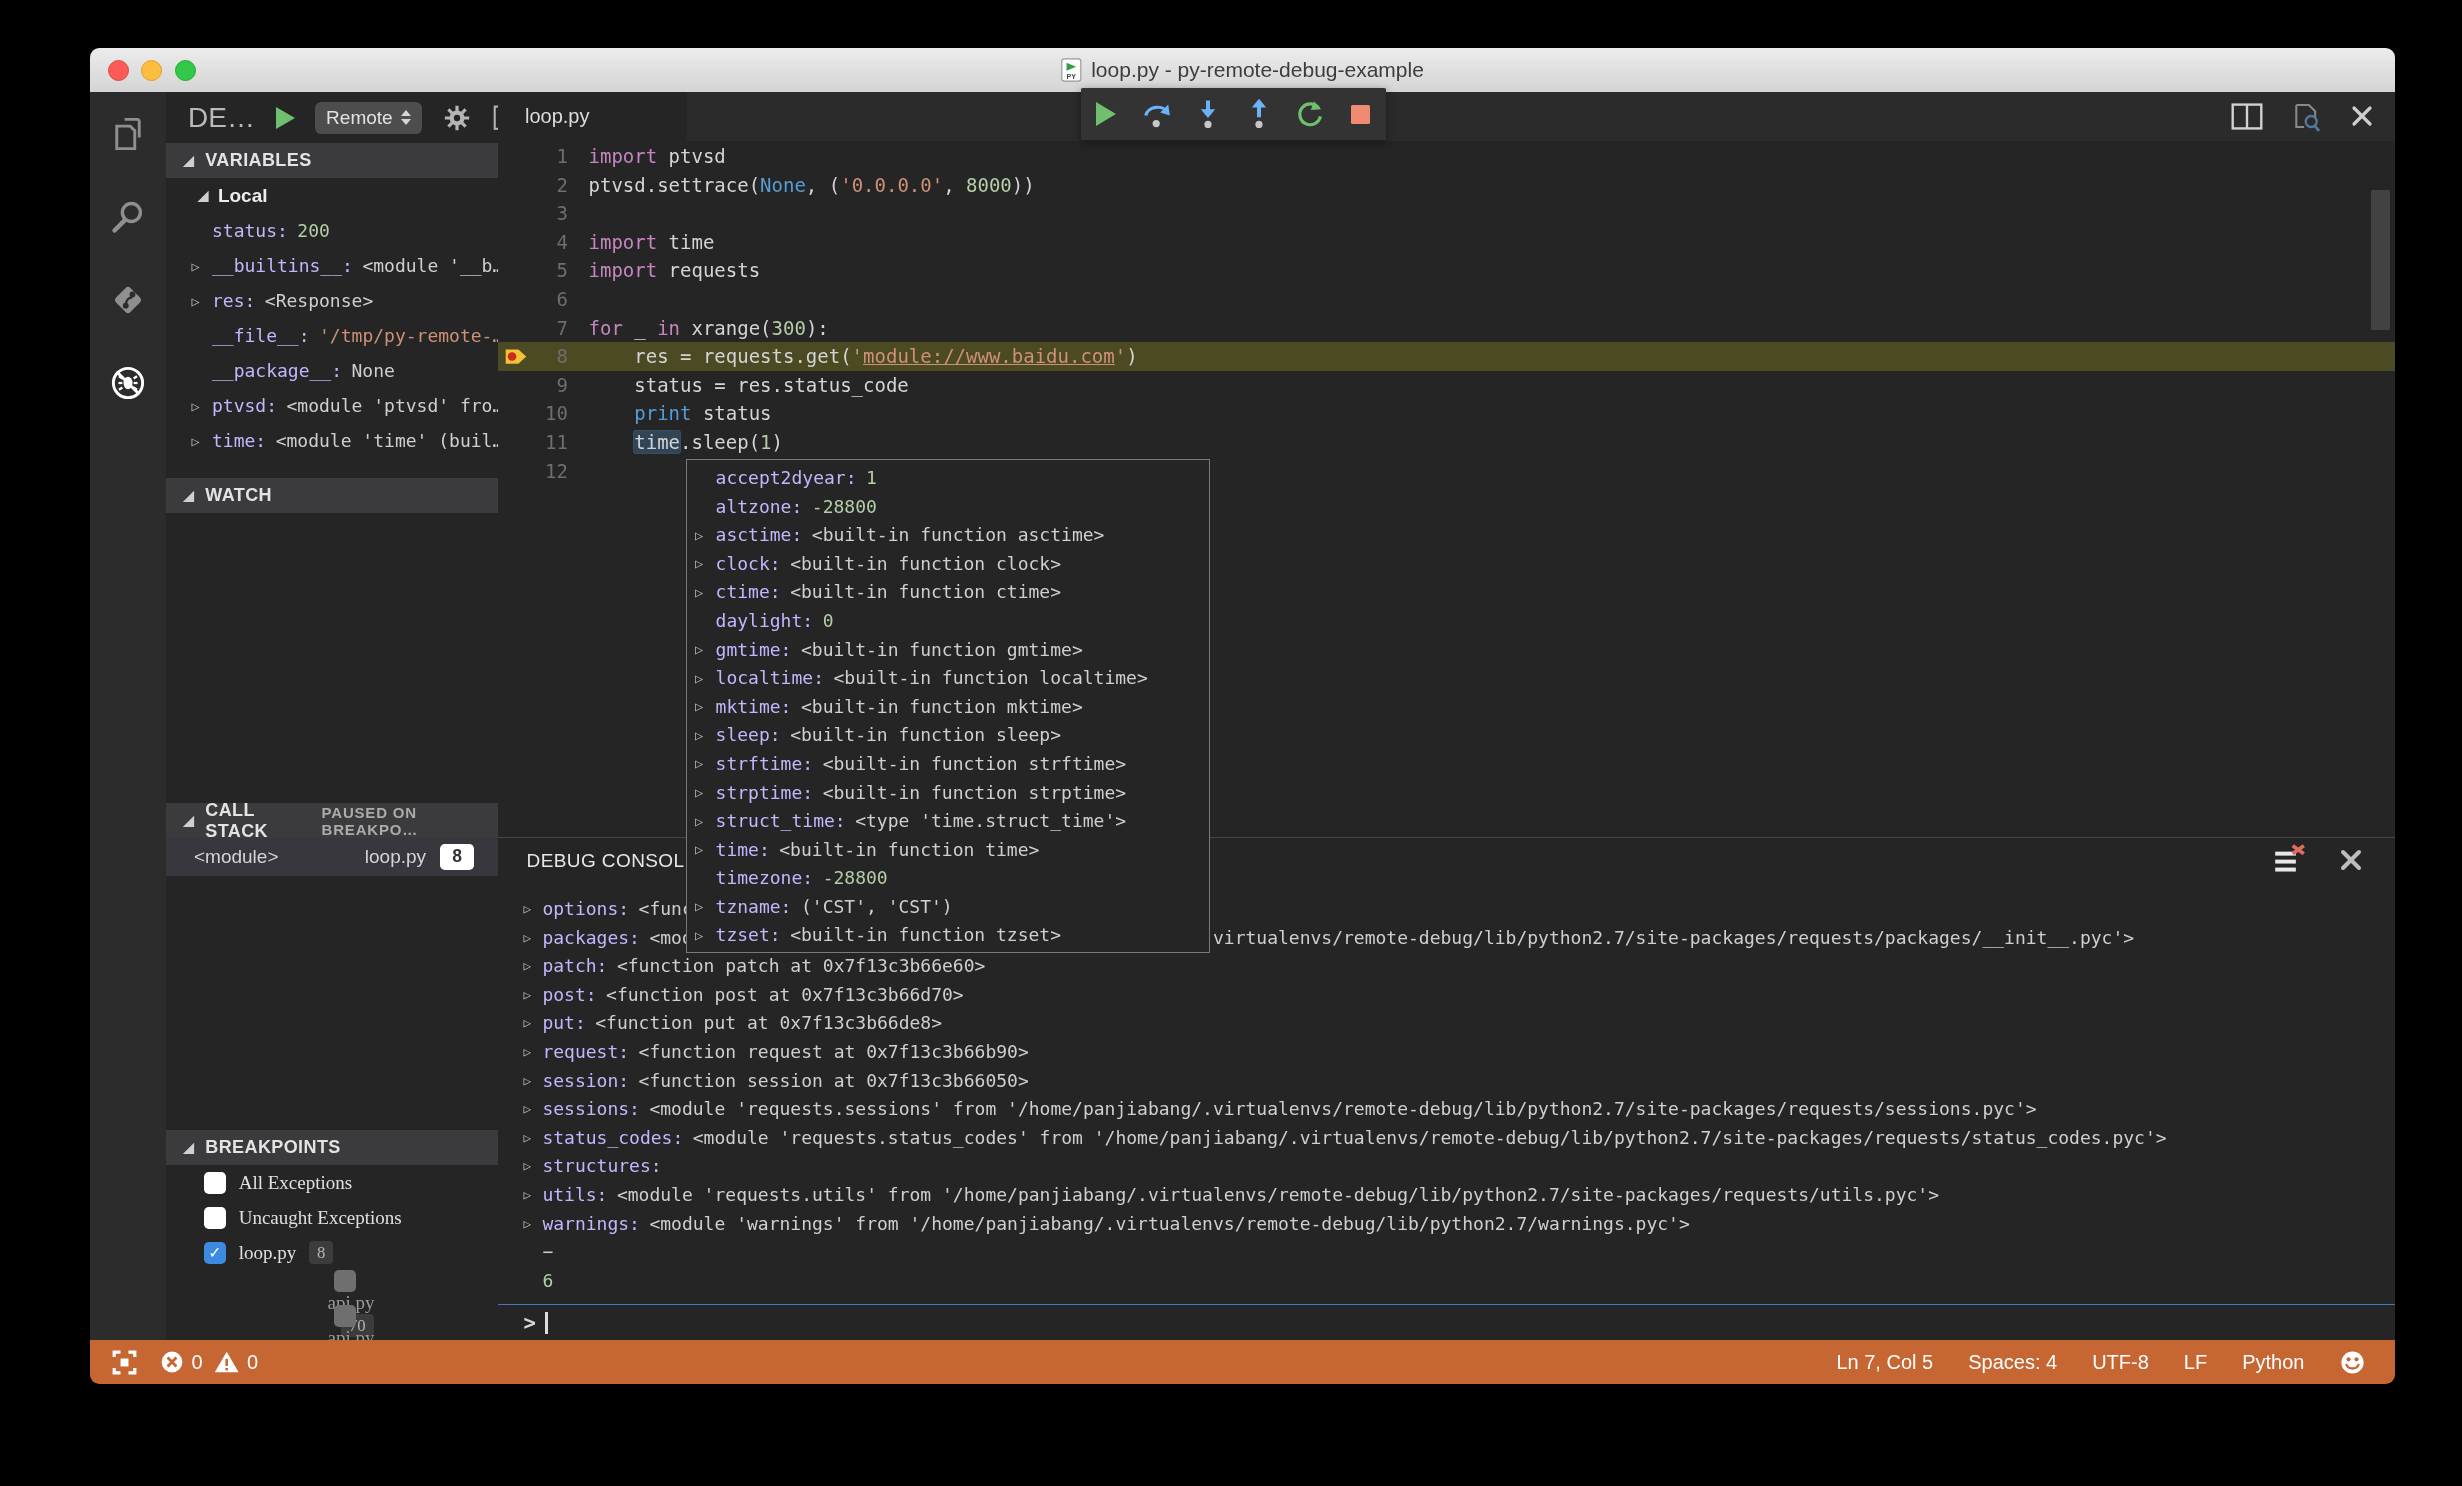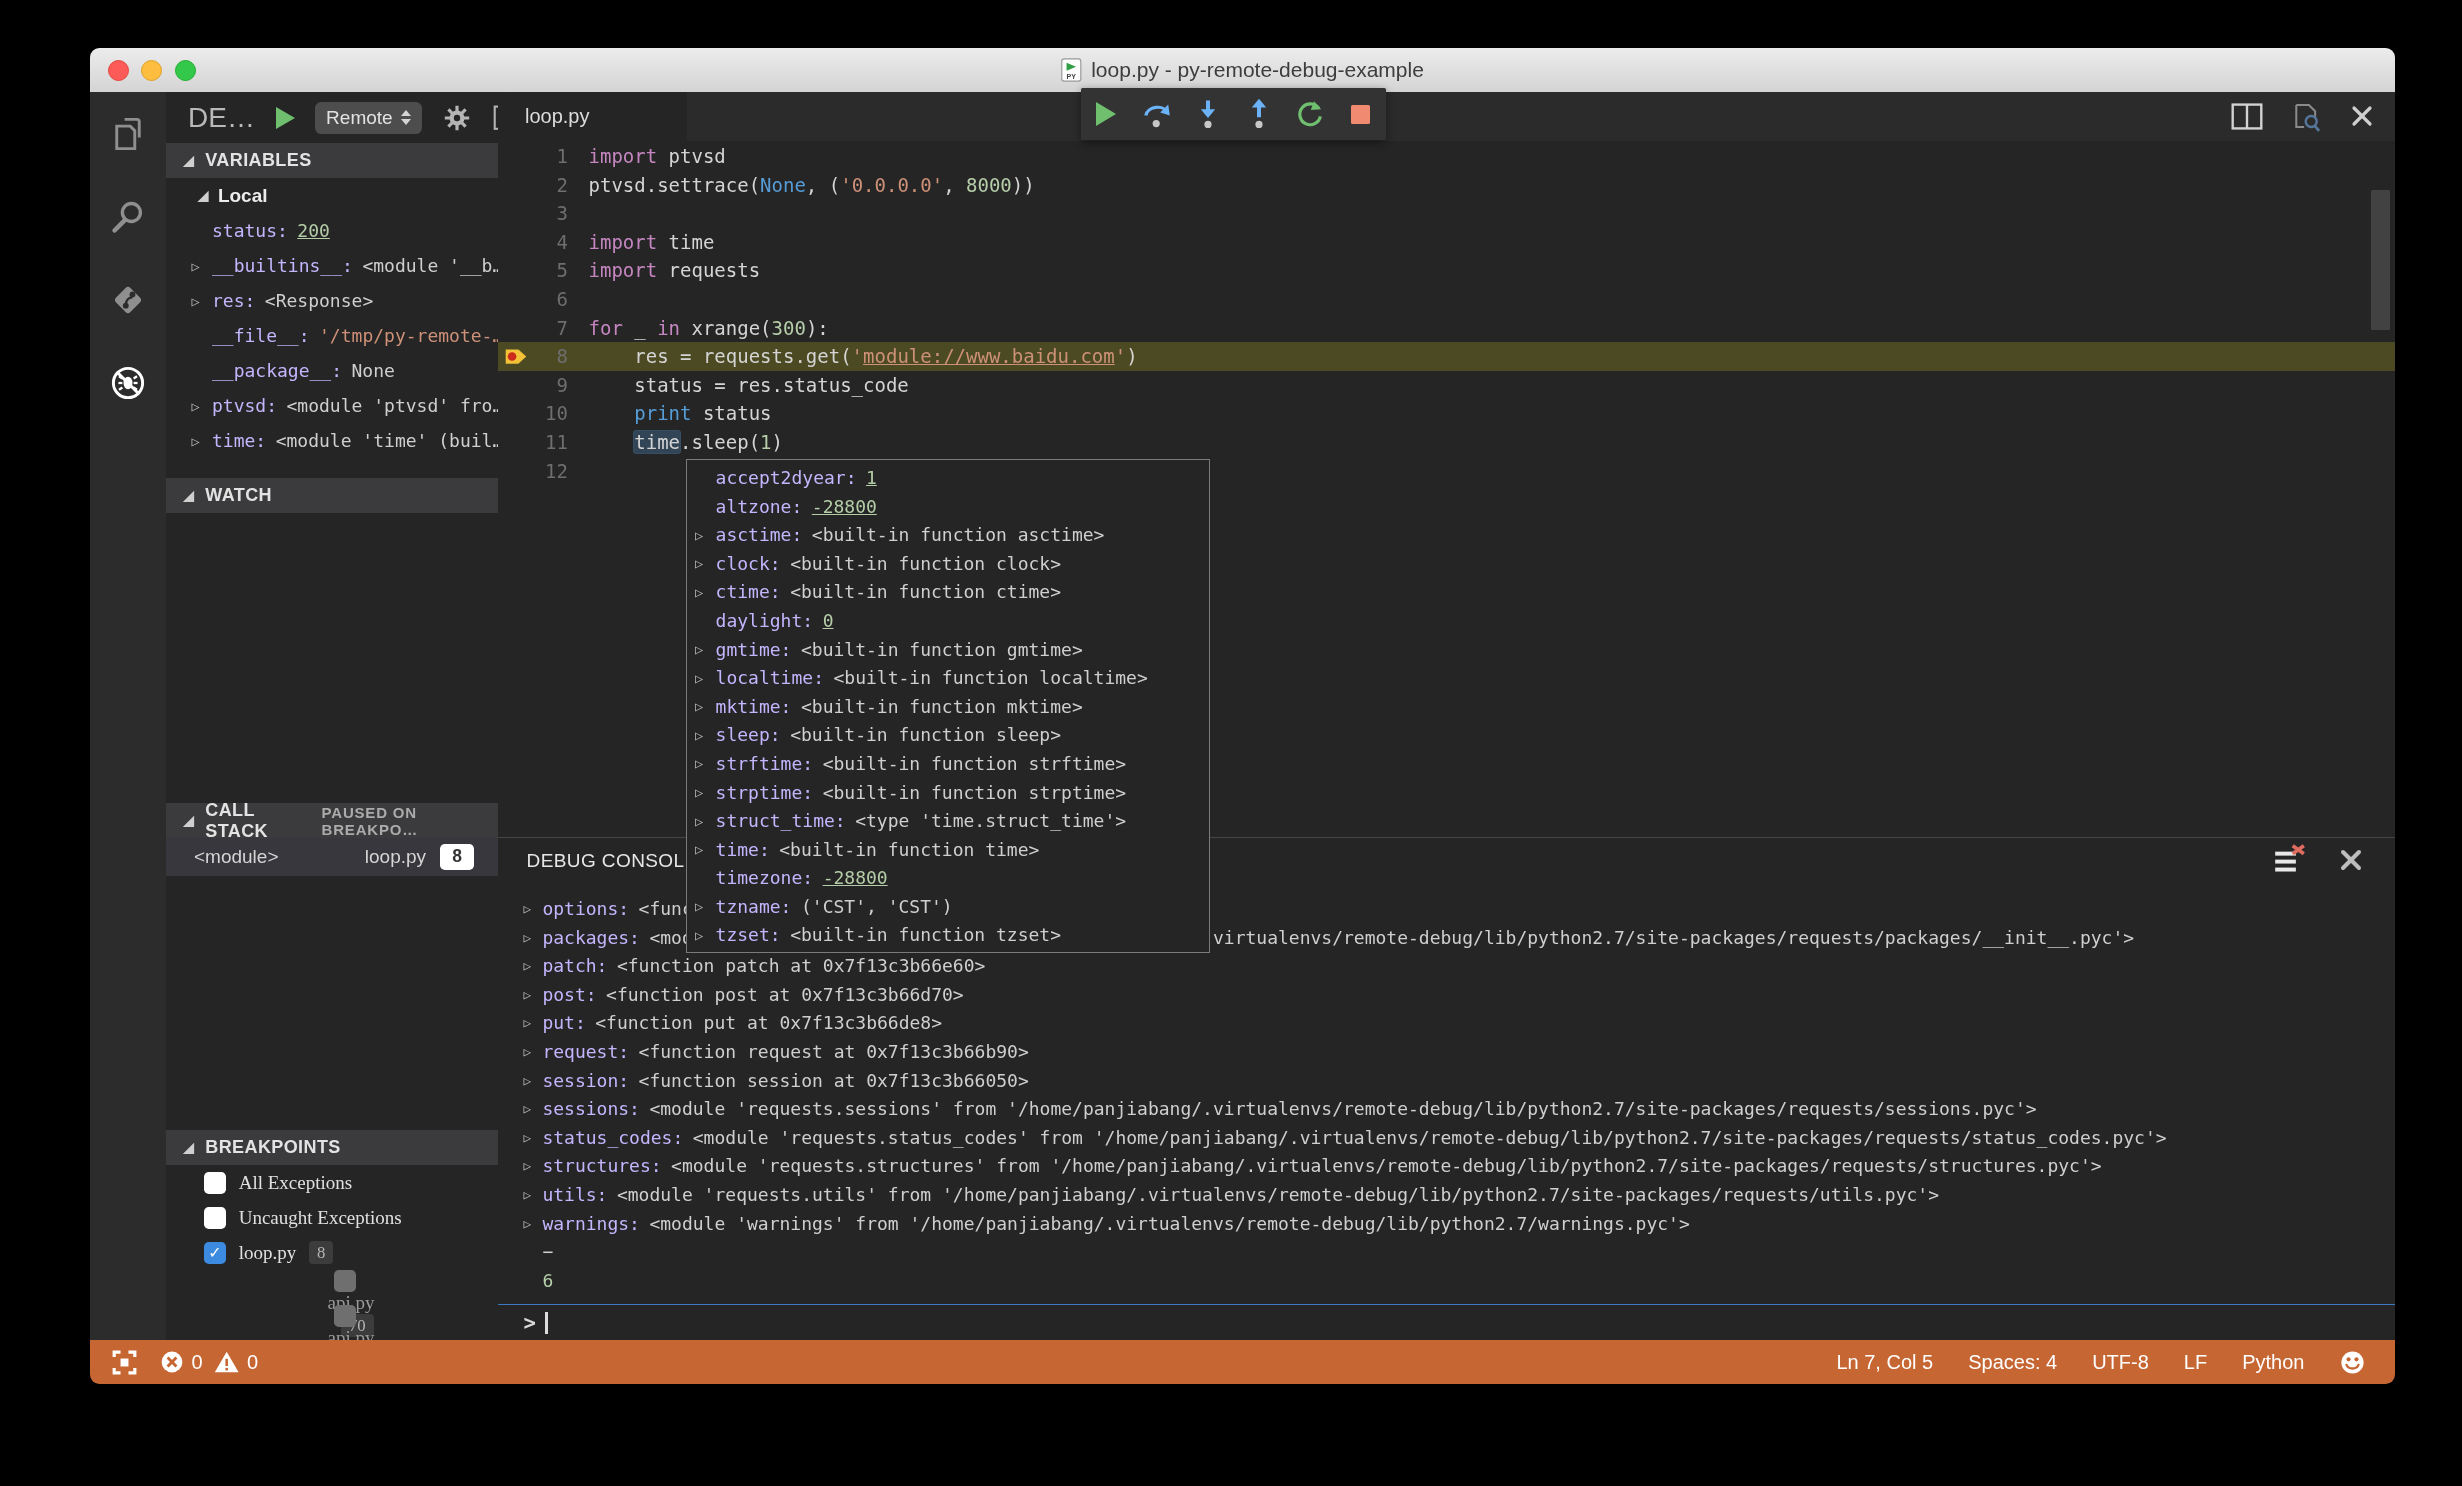--- a/index.html
+++ b/index.html
@@ -40,21 +40,21 @@
   .twisty-h{color:#cfcfcf;font-size:13.5px;transform:translateY(-0.8px);}
   .sec-status{font-size:15px;font-weight:bold;color:#ababab;letter-spacing:0.8px;}
 
   .var-zone{position:absolute;left:0;right:0;top:86px;}
   .scope-row{height:35px;display:flex;align-items:center;gap:9.5px;padding-left:32px;color:#ececec;font-weight:bold;font-size:19px;}
   .tree-row{height:35px;display:flex;align-items:center;font-family:"DejaVu Sans Mono",monospace;font-size:18px;white-space:pre;overflow:hidden;}
   .tree-row .twisty{width:20.6px;margin-left:25.4px;color:#bdbdbd;font-size:13.5px;flex:none;}
   .tree-row.noarrow .twisty{visibility:hidden;}
   .vname{color:#c4b5fd;}
   .vval{margin-left:9.5px;}
-  .vt-num{color:#b5cea8;text-decoration:underline;}
+  .vt-num{color:#b5cea8;}
   .vt-str{color:#ce9178;}
   .vt-obj{color:#cfcfcf;}
 
   .callstack-row{position:absolute;left:0;right:0;top:746px;height:38px;background:#37373d;display:flex;align-items:center;
     color:#d5d5d5;font-size:19px;padding:0 24px 0 28px;}
   .cs-file{margin-left:auto;}
   .cs-badge{margin-left:14.3px;background:#ffffff;color:#333;font-weight:bold;border-radius:4.8px;min-width:24px;height:25.4px;
     display:flex;align-items:center;justify-content:center;font-size:17.5px;padding:0 4.8px;}
 
   .bp-zone{position:absolute;left:0;right:0;top:1073px;}
@@ -427,21 +427,21 @@
       <div class="console-lines" id="console-lines">
           <div class="console-row"><span class="twisty">▷</span><span class="vname">options:</span><span class="vval vt-obj">&lt;func</span></div>
           <div class="console-row"><span class="twisty">▷</span><span class="vname">packages:</span><span class="vval vt-obj">&lt;module 'requests.packages' from '/home/panjiabang/.virtualenvs/remote-debug/lib/python2.7/site-packages/requests/packages/__init__.pyc'&gt;</span></div>
           <div class="console-row"><span class="twisty">▷</span><span class="vname">patch:</span><span class="vval vt-obj">&lt;function patch at 0x7f13c3b66e60&gt;</span></div>
           <div class="console-row"><span class="twisty">▷</span><span class="vname">post:</span><span class="vval vt-obj">&lt;function post at 0x7f13c3b66d70&gt;</span></div>
           <div class="console-row"><span class="twisty">▷</span><span class="vname">put:</span><span class="vval vt-obj">&lt;function put at 0x7f13c3b66de8&gt;</span></div>
           <div class="console-row"><span class="twisty">▷</span><span class="vname">request:</span><span class="vval vt-obj">&lt;function request at 0x7f13c3b66b90&gt;</span></div>
           <div class="console-row"><span class="twisty">▷</span><span class="vname">session:</span><span class="vval vt-obj">&lt;function session at 0x7f13c3b66050&gt;</span></div>
           <div class="console-row"><span class="twisty">▷</span><span class="vname">sessions:</span><span class="vval vt-obj">&lt;module 'requests.sessions' from '/home/panjiabang/.virtualenvs/remote-debug/lib/python2.7/site-packages/requests/sessions.pyc'&gt;</span></div>
           <div class="console-row"><span class="twisty">▷</span><span class="vname">status_codes:</span><span class="vval vt-obj">&lt;module 'requests.status_codes' from '/home/panjiabang/.virtualenvs/remote-debug/lib/python2.7/site-packages/requests/status_codes.pyc'&gt;</span></div>
-          <div class="console-row"><span class="twisty">▷</span><span class="vname">structures:</span><span class="vval vt-obj">&lt;module 'requests.structures' from '/home/panjiabang/.virtualenvs/remote-debug/lib/python2.7/site-packages/requests/structures.pyc'&gt;</span></div>
+          <div class="console-row"><span class="twisty">▷</span><span class="vname">structures:</span></div>
           <div class="console-row"><span class="twisty">▷</span><span class="vname">utils:</span><span class="vval vt-obj">&lt;module 'requests.utils' from '/home/panjiabang/.virtualenvs/remote-debug/lib/python2.7/site-packages/requests/utils.pyc'&gt;</span></div>
           <div class="console-row"><span class="twisty">▷</span><span class="vname">warnings:</span><span class="vval vt-obj">&lt;module 'warnings' from '/home/panjiabang/.virtualenvs/remote-debug/lib/python2.7/warnings.pyc'&gt;</span></div>
           <div class="console-row noarrow"><span class="twisty">▷</span><span class="c-plain">−</span></div>
           <div class="console-row noarrow"><span class="twisty">▷</span><span class="c-num">6</span></div>
         </div>
       <div class="console-input">
         <span class="prompt">&gt;</span>
         <span class="cursor"></span>
       </div>
     </div>

